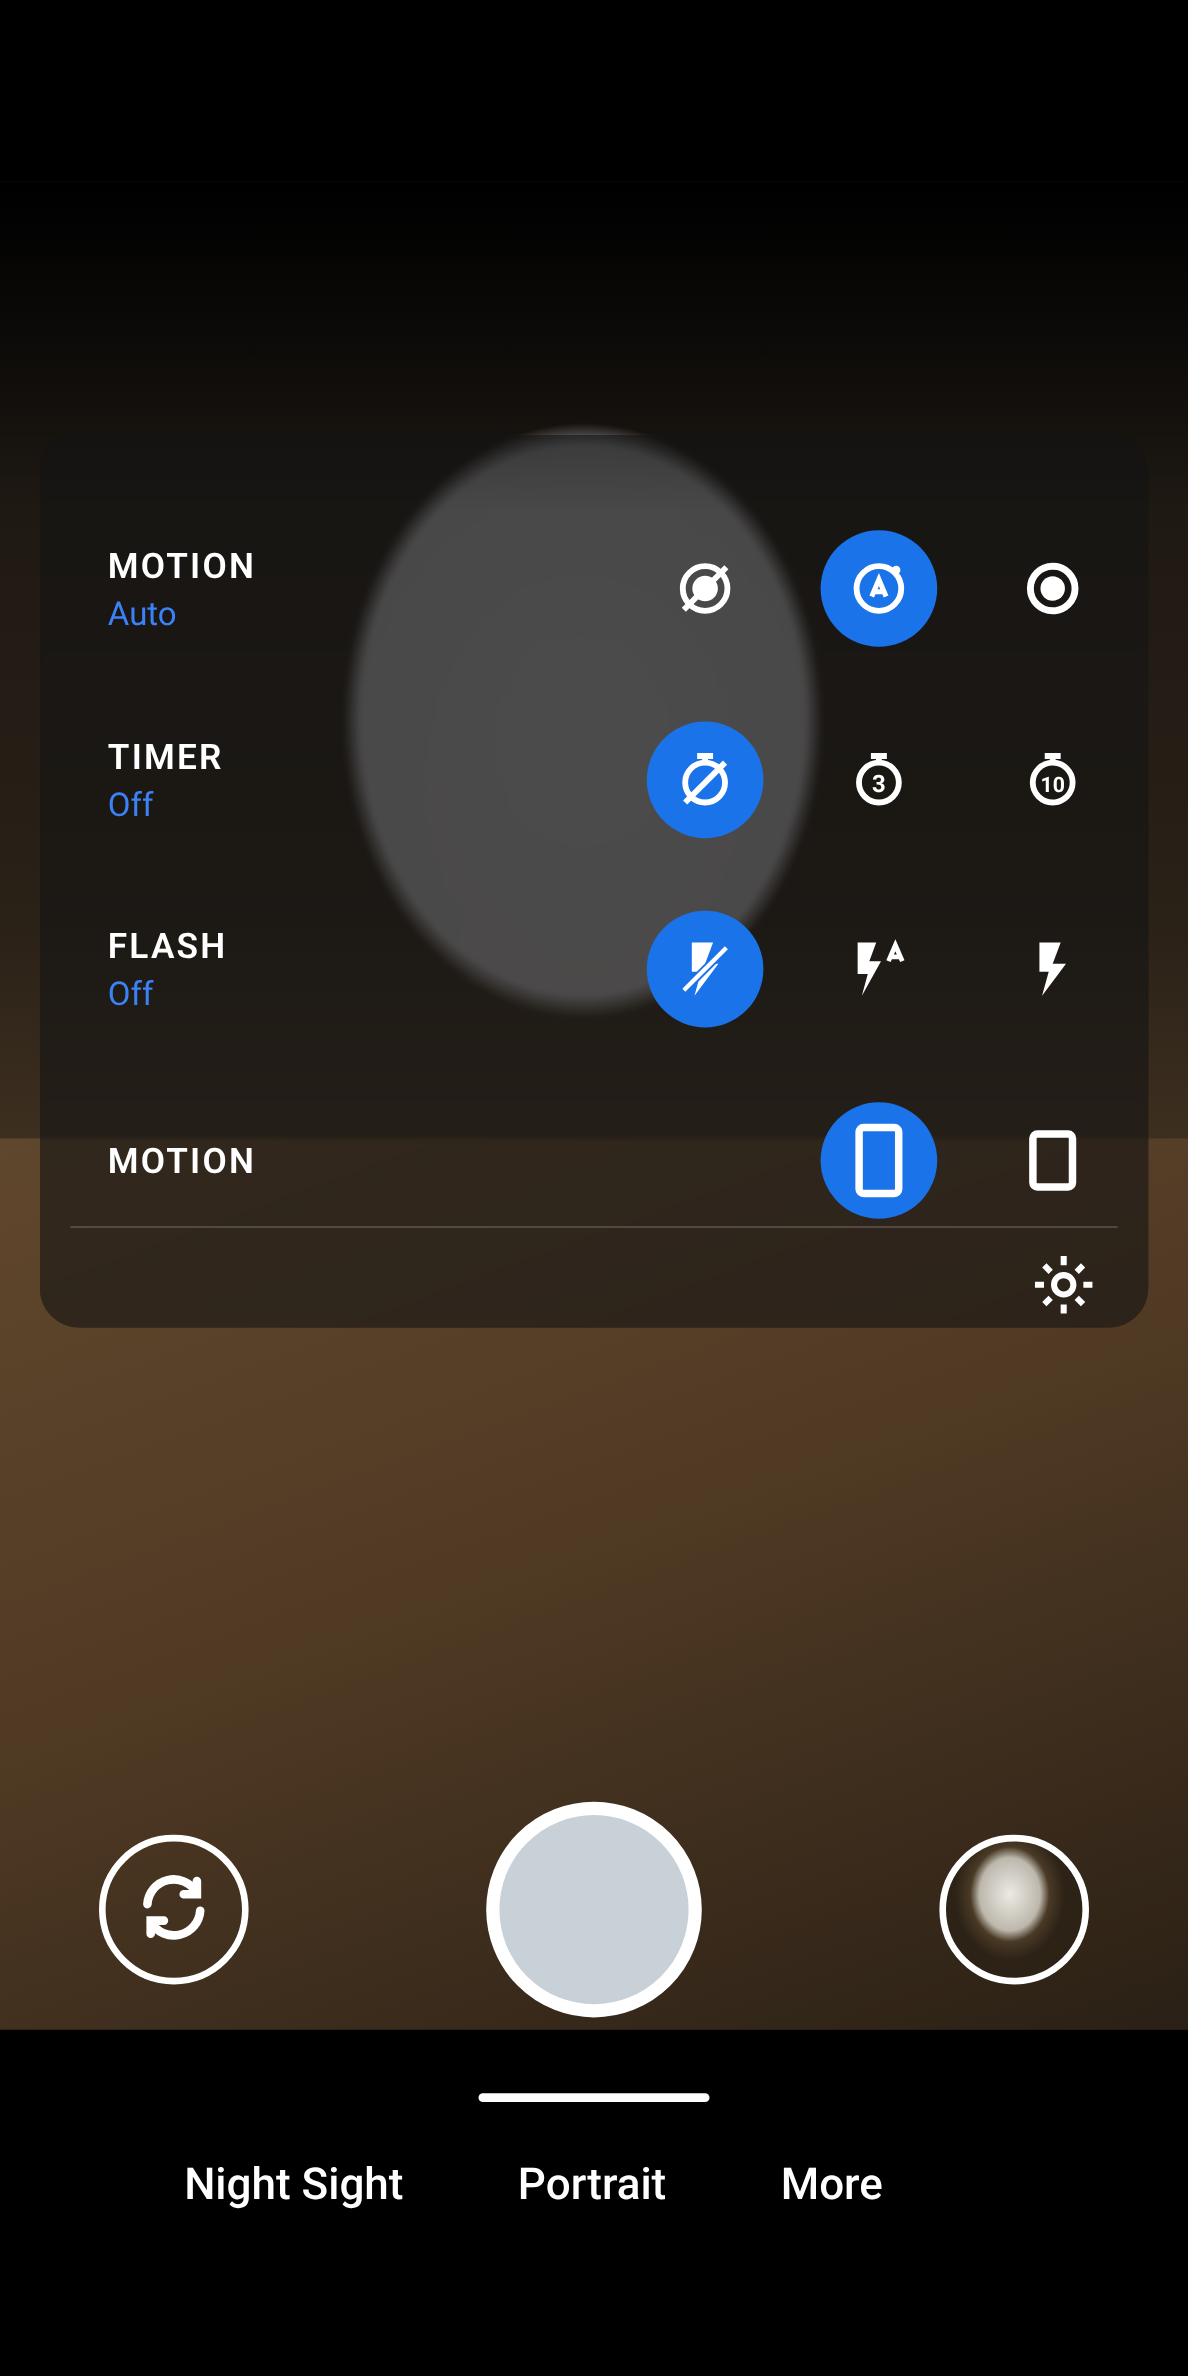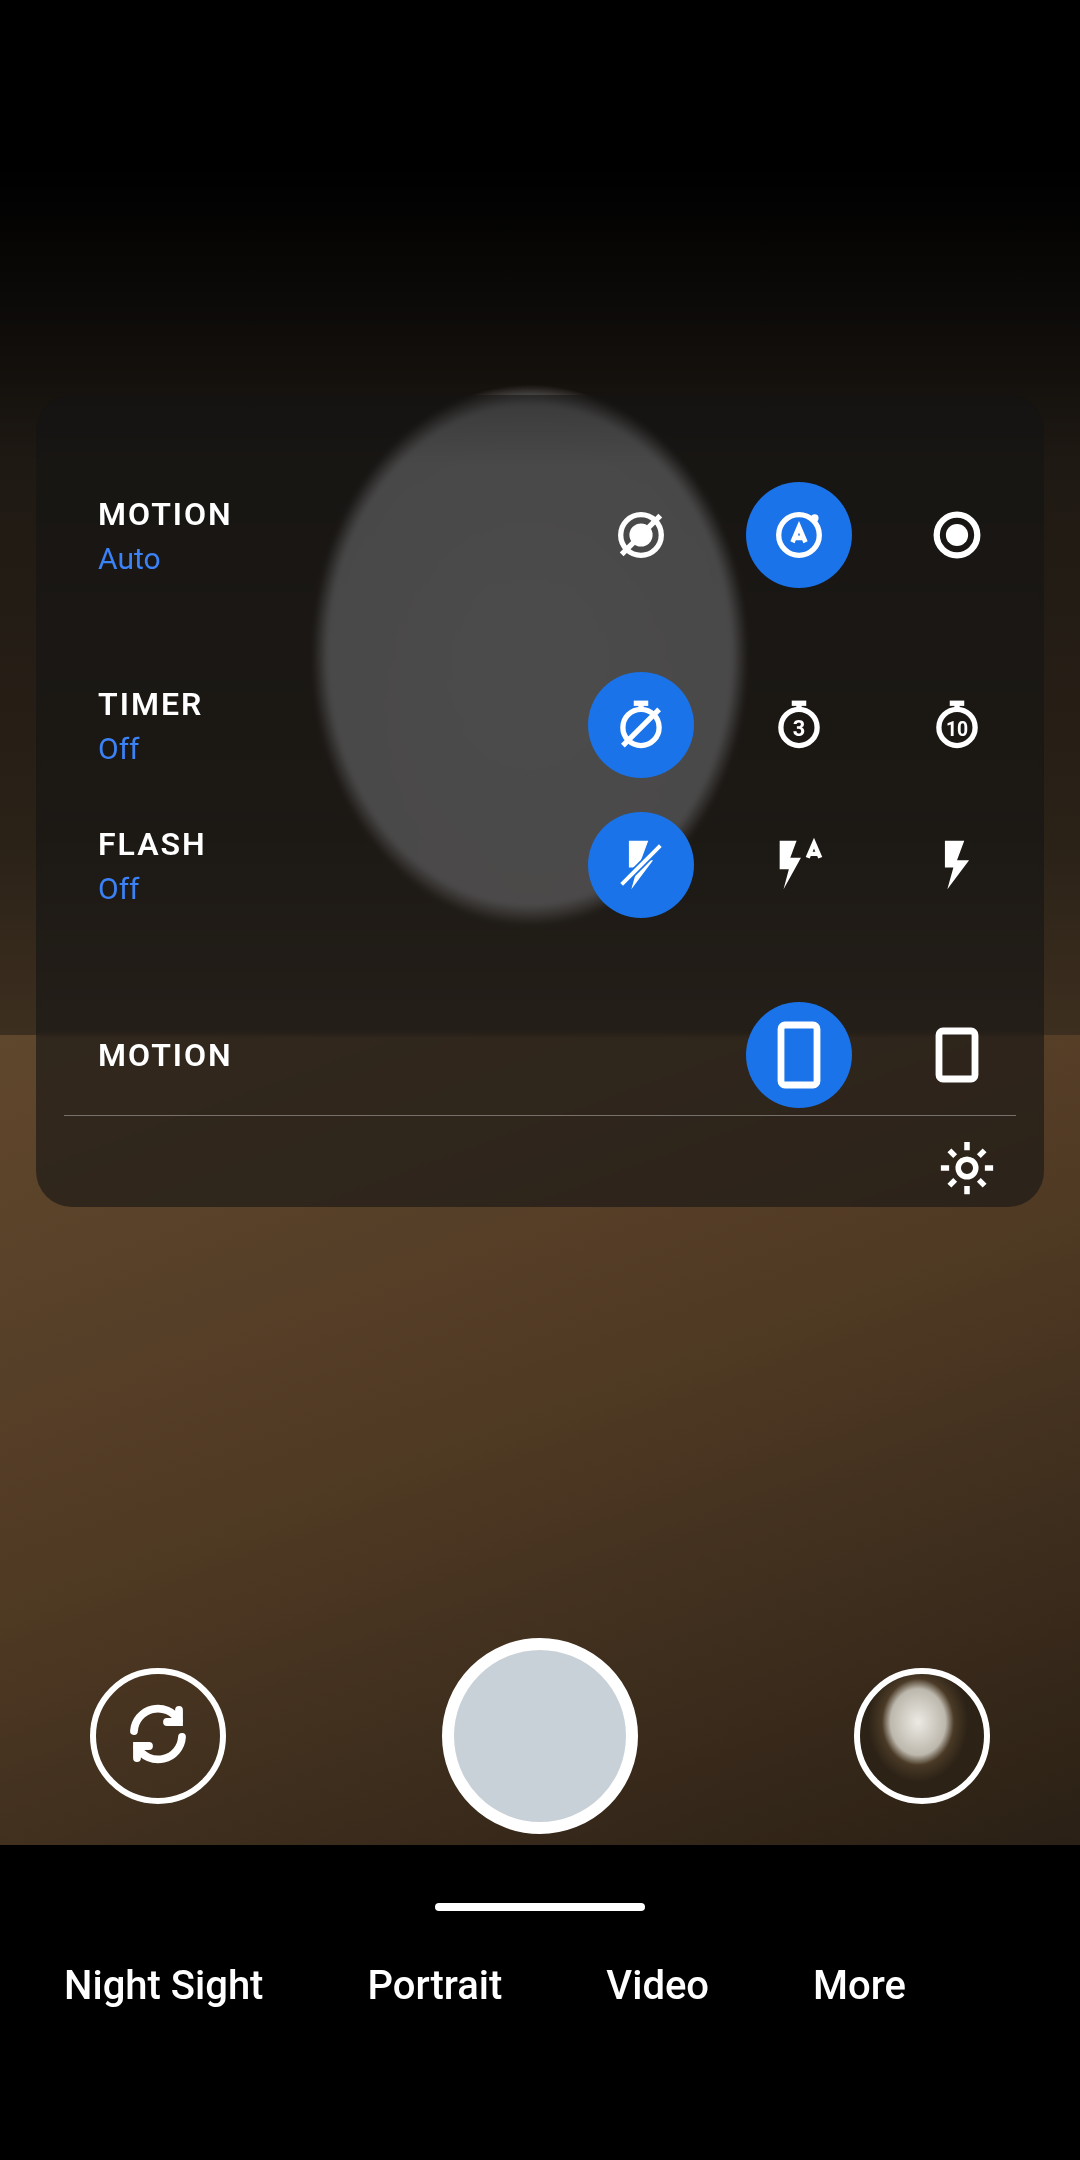--- a/index.html
+++ b/index.html
@@ -40,22 +40,22 @@
   .opts{ display:flex; align-items:center; gap:52px; }
   .opt{
     width:106px; height:106px; border-radius:53px;
     display:flex; align-items:center; justify-content:center;
     color:#fff;
   }
   .opt.selected{ background:#1a73e8; }
   .opt svg{ width:58px; height:58px; display:block; }
 
   .row.motion{ top:54px; }
-  .row.timer { top:244px; }
-  .row.flash { top:384px; }
+  .row.timer { top:228px; }
+  .row.flash { top:400px; }
   .row.ratio { top:574px; }
 
   .panel .divider{
     position:absolute; left:28px; right:28px; top:720px; height:0;
     border-top:1px solid rgba(255,255,255,.35);
   }
   .panel .settings-icon{
     position:absolute; right:44px; top:740px; width:66px; height:66px;
     color:#fff;
   }
@@ -269,20 +269,19 @@
         </svg>
       </span>
     </div>
     <div class="shutter"></div>
     <div class="thumb"></div>
   </div>
 
   <div class="modes">
     <div class="mode edge-left">Night Sight</div>
     <div class="mode">Portrait</div>
-    <div class="mode">Video</div>
     <div class="mode">More</div>
   </div>
 
   <div class="navbar">
     <div class="nav-pill"></div>
   </div>
 </div>
 
 </body></html>

